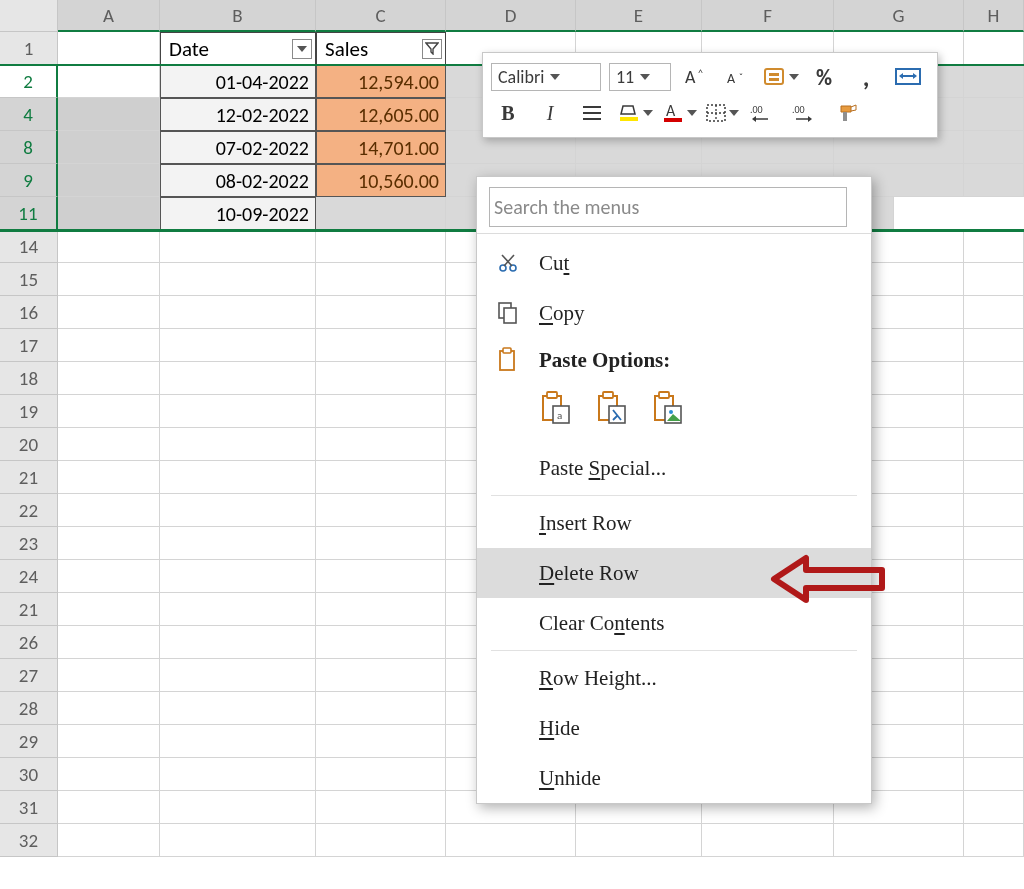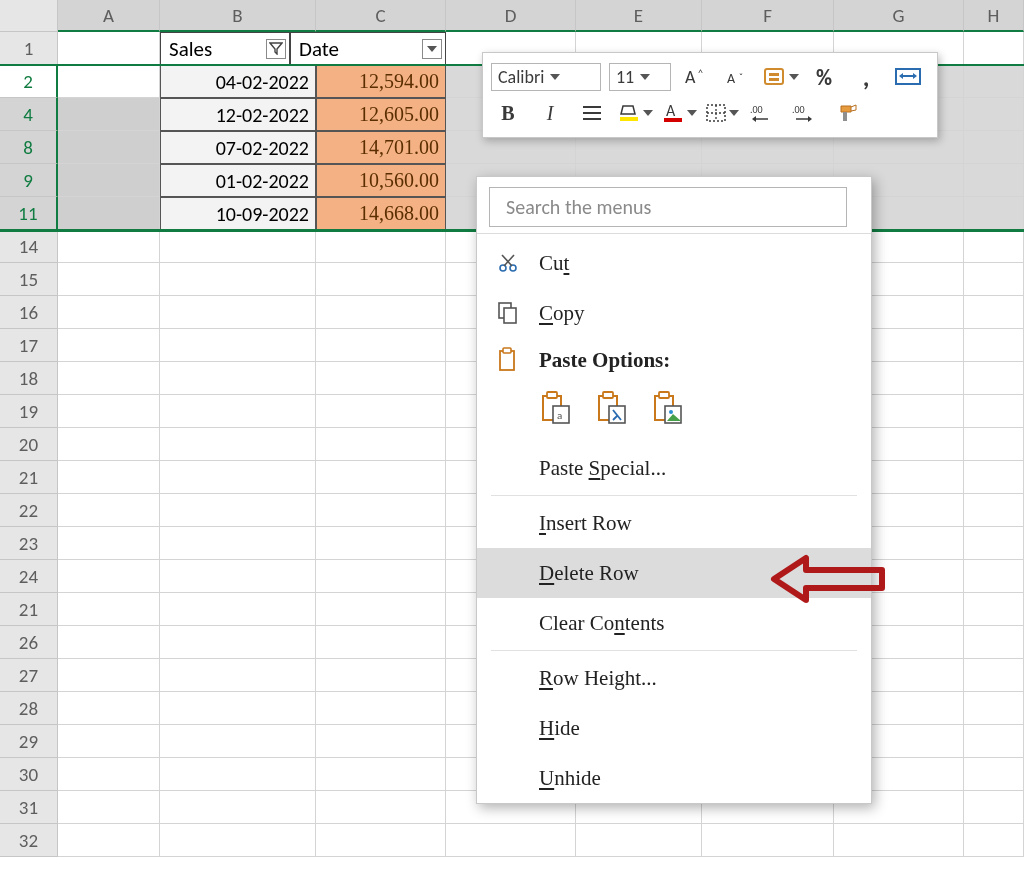--- a/index.html
+++ b/index.html
@@ -28,21 +28,21 @@
   .cC { width: 130px; }
   .cD { width: 130px; }
   .cE { width: 126px; }
   .cF { width: 132px; }
   .cG { width: 130px; }
   .cH { width: 60px; }
 
   
   .thdr { background: #fff; border: 1px solid #444; font-size: 21px; color: #000; padding: 0 8px; position: relative; }
   .tcell { background: #f3f3f3; border: 1px solid #555; color: #000; }
-  .tsal  { background: #f4b183; border: 1px solid #555; color: #5a2e00; font-family: Liberation Serif, serif; }
+  .tsal  { background: #f4b183; border: 1px solid #555; color: #5a2e00; }
 
   .dropbtn { position: absolute; right: 3px; top: 50%; transform: translateY(-50%); width: 20px; height: 20px; border: 1px solid #8a8a8a; background: #fff; display: flex; align-items: center; justify-content: center; }
   .dropbtn svg { display: block; }
   .filterbtn svg { margin-top: -1px; }
 
   
   .selection-top-green { position: absolute; height: 2px; background: #107c41; }
   .selection-bot-green { position: absolute; height: 3px; background: #107c41; }
   .dimmed { background: #d9d9d9 !important; }
   .dimmedA { background: #cfcfcf; }
@@ -53,21 +53,21 @@
   .mini .combo { border: 1px solid #b5b5b5; height: 28px; display: flex; align-items: center; padding: 0 4px 0 6px; font-size: 18px; color: #3b3b3b; background: #fff; }
   .mini .combo .chev { margin-left: 6px; }
   .mini .btn { width: 34px; height: 30px; display: flex; align-items: center; justify-content: center; color: #3a3a3a; }
   .mini .btncombo { display: flex; align-items: center; }
   .mini .tiny-chev { margin-left: 2px; }
   .bold { font-weight: 700; font-size: 20px; font-family: 'Times New Roman', serif; }
   .italic { font-style: italic; font-size: 20px; font-family: 'Times New Roman', serif; }
 
   
   .menu { position: absolute; background: #fff; border: 1px solid #c8c8c8; box-shadow: 3px 4px 12px rgba(0,0,0,.3); width: 396px; }
-  .menu .search { margin: 10px 24px 6px 12px; border: 1px solid #b5b5b5; height: 40px; display: flex; align-items: center; padding: 0 16px; color: #8a8a8a; font-size: 20px; }
+  .menu .search { margin: 10px 24px 6px 12px; border: 1px solid #b5b5b5; height: 40px; display: flex; align-items: center; padding: 0 4px; color: #8a8a8a; font-size: 20px; }
   .menu .sep-top { border-top: 1px solid #dcdcdc; margin: 4px 0; }
   .menu .item { display: flex; align-items: center; height: 50px; padding: 0 18px 0 16px; font-size: 21px; color: #222; gap: 16px; font-family: Liberation Serif, serif; }
   .menu .item.hover { background: #dcdcdc; }
   .menu .item .icon { width: 30px; display: flex; justify-content: center; }
   .menu .item .gap { width: 30px; }
   .menu .paste-row { display: flex; gap: 22px; padding: 8px 0 12px 62px; }
   .menu .sep { height: 1px; background: #e1e1e1; margin: 2px 14px; }
   .ul { text-decoration: underline; text-underline-offset: 3px; }
 
   
@@ -117,46 +117,46 @@
     <div class="rowhdr">29</div>
     <div class="rowhdr">30</div>
     <div class="rowhdr">31</div>
     <div class="rowhdr">32</div>
   </div>
 
   <div class="grid">
 
     <div class="grow">
       <div class="cell cA"></div>
+      <div class="cell thdr cB">
+        <span>Date</span>
+        <span class="dropbtn">
+          <svg width="12" height="8" viewBox="0 0 12 8">
+              <polygon points="1,1 11,1 6,7" fill="#555"></polygon>
+            </svg>
+        </span>
+      </div>
       <div class="cell thdr cC">
         <span>Sales</span>
         <span class="dropbtn filterbtn">
           <svg width="14" height="14" viewBox="0 0 14 14">
               <polygon points="1,2 13,2 8,8 8,13 6,11 6,8" fill="none" stroke="#444" stroke-width="1.4"></polygon>
             </svg>
         </span>
       </div>
-      <div class="cell thdr cB">
-        <span>Date</span>
-        <span class="dropbtn">
-          <svg width="12" height="8" viewBox="0 0 12 8">
-              <polygon points="1,1 11,1 6,7" fill="#555"></polygon>
-            </svg>
-        </span>
-      </div>
       <div class="cell cD"></div>
       <div class="cell cE"></div>
       <div class="cell cF"></div>
       <div class="cell cG"></div>
       <div class="cell cH"></div>
     </div>
 
     <div class="grow">
       <div class="cell cA"></div>
-      <div class="cell tcell right cB">04-02-2022</div>
+      <div class="cell tcell right cB">01-04-2022</div>
       <div class="cell tsal right cC">12,594.00</div>
       <div class="cell cD dimmed"></div>
       <div class="cell cE dimmed"></div>
       <div class="cell cF dimmed"></div>
       <div class="cell cG dimmed"></div>
       <div class="cell cH dimmed"></div>
     </div>
     <div class="grow">
       <div class="cell cA dimmedA"></div>
       <div class="cell tcell right cB">12-02-2022</div>
@@ -172,32 +172,31 @@
       <div class="cell tcell right cB">07-02-2022</div>
       <div class="cell tsal right cC">14,701.00</div>
       <div class="cell cD dimmed"></div>
       <div class="cell cE dimmed"></div>
       <div class="cell cF dimmed"></div>
       <div class="cell cG dimmed"></div>
       <div class="cell cH dimmed"></div>
     </div>
     <div class="grow">
       <div class="cell cA dimmedA"></div>
-      <div class="cell tcell right cB">01-02-2022</div>
+      <div class="cell tcell right cB">08-02-2022</div>
       <div class="cell tsal right cC">10,560.00</div>
       <div class="cell cD dimmed"></div>
       <div class="cell cE dimmed"></div>
       <div class="cell cF dimmed"></div>
       <div class="cell cG dimmed"></div>
       <div class="cell cH dimmed"></div>
     </div>
     <div class="grow">
       <div class="cell cA dimmedA"></div>
       <div class="cell tcell right cB">10-09-2022</div>
-      <div class="cell tsal right cC">14,668.00</div>
       <div class="cell cD dimmed"></div>
       <div class="cell cE dimmed"></div>
       <div class="cell cF dimmed"></div>
       <div class="cell cG dimmed"></div>
       <div class="cell cH dimmed"></div>
     </div>
 
     <div class="grow">
         <div class="cell cA"></div>
         <div class="cell cB"></div>

